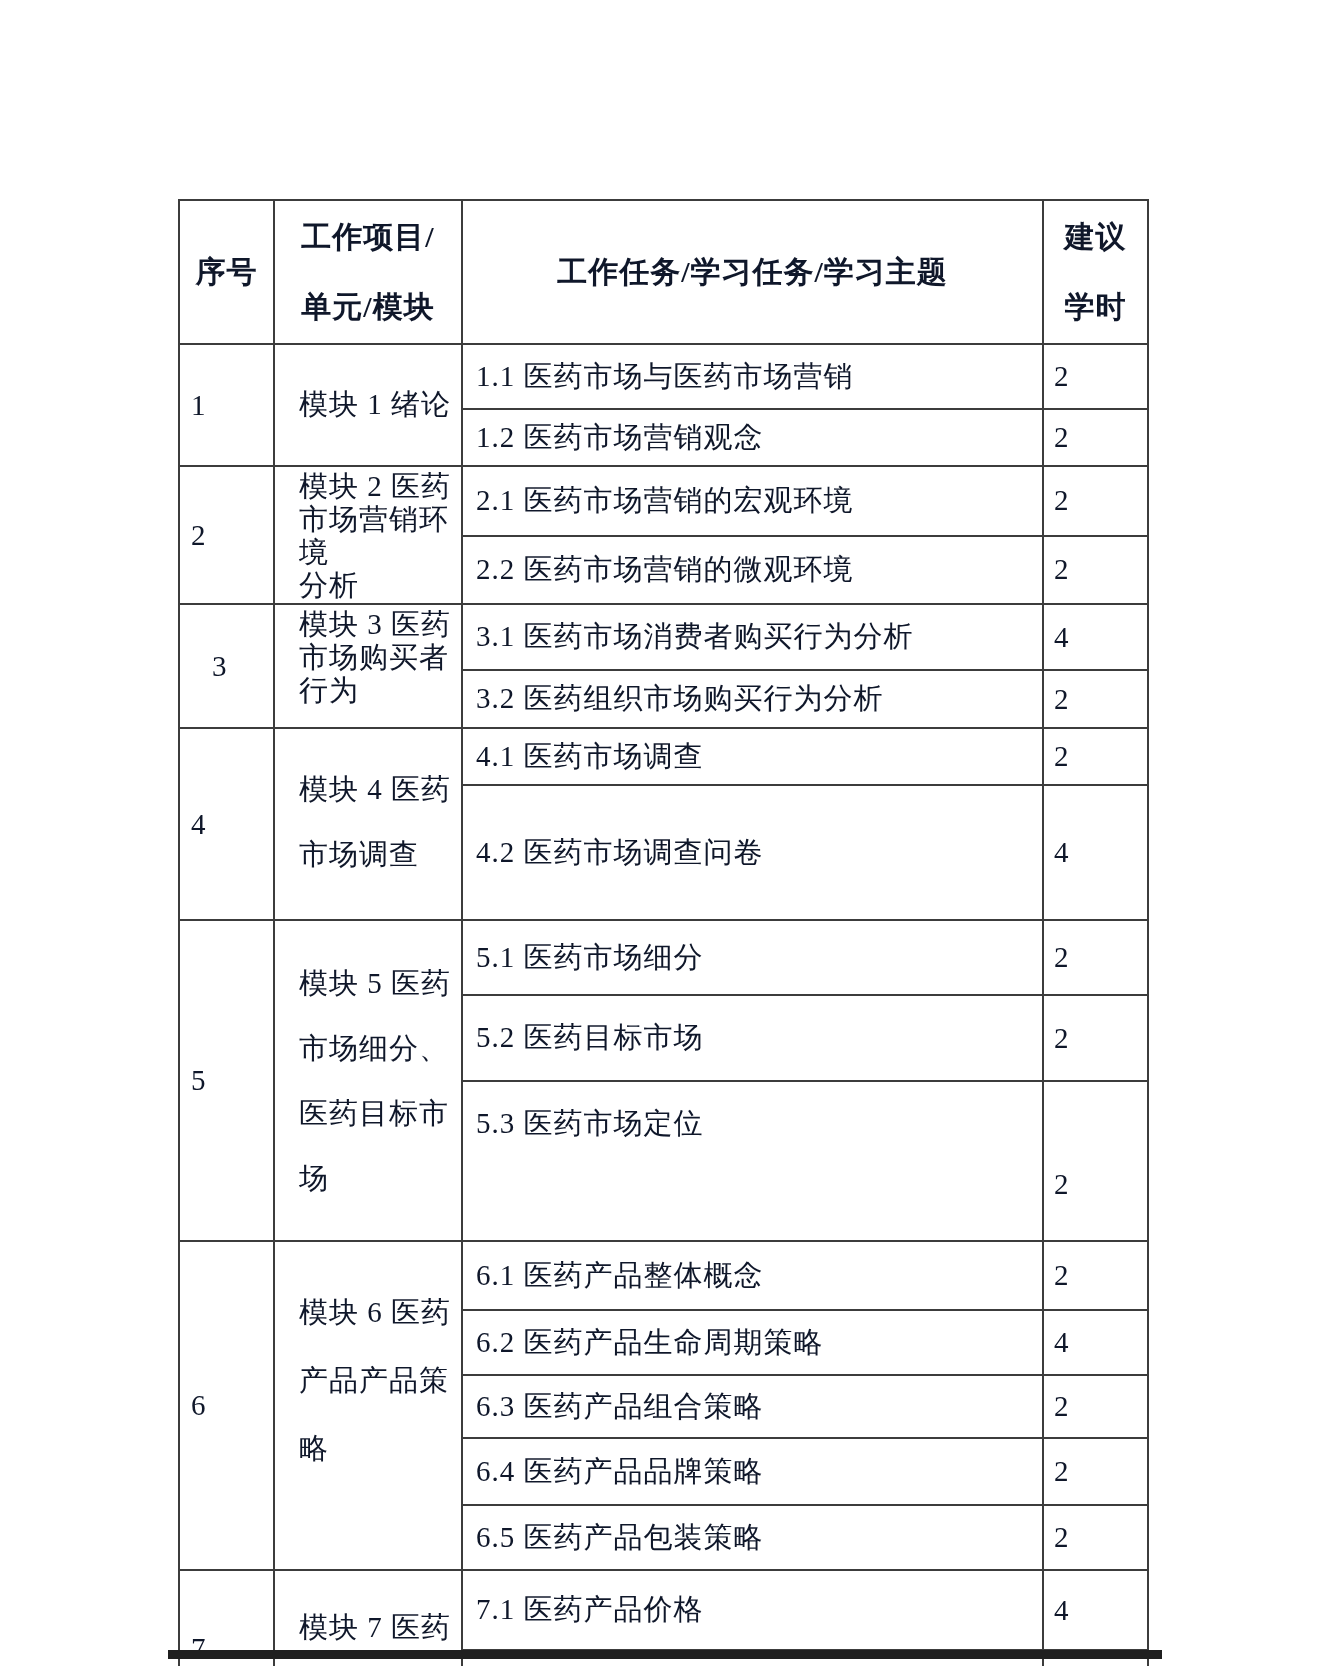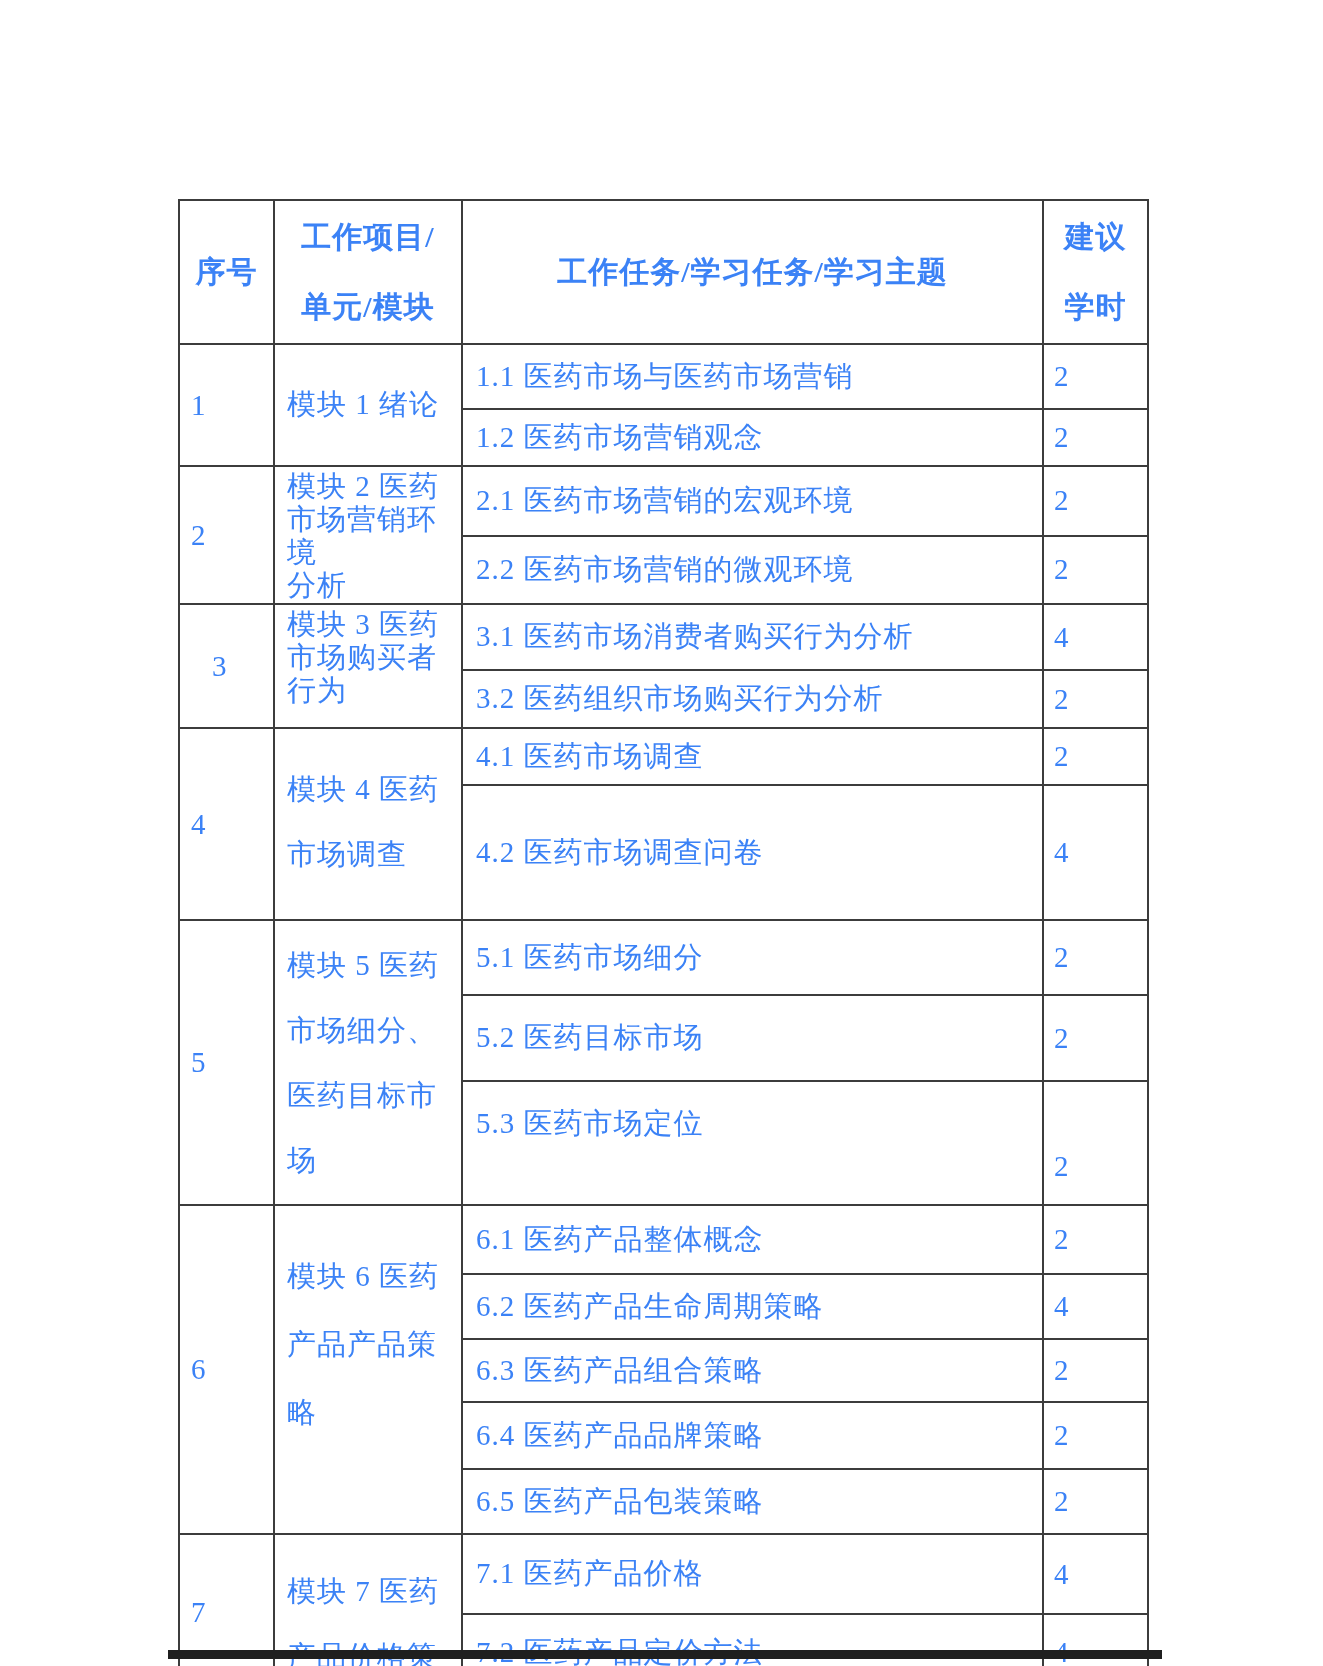--- a/index.html
+++ b/index.html
@@ -13,36 +13,36 @@
   }
   table.sched{
     position:absolute;left:178px;top:199px;
     width:969px;
     border-collapse:collapse;
     table-layout:fixed;
   }
   .sched td,.sched th{
     border:2px solid #3c3c3c;
     font-size:29px;
-    color:#3b82f6;
+    color:#0f172a;
     overflow:hidden;
     font-weight:normal;
     box-sizing:border-box;
   }
   .sched th{
     font-weight:700;
     font-size:30px;
     text-align:center;
     vertical-align:middle;
     letter-spacing:1px;
   }
   .two-line div{line-height:70px;}
   .c-seq{text-align:left;padding-left:11px;vertical-align:middle;}
   .c-seq.indent{padding-left:32px;}
-  .c-mod{text-align:left;padding-left:12px;vertical-align:middle;letter-spacing:1px;}
+  .c-mod{text-align:left;padding-left:24px;vertical-align:middle;letter-spacing:1px;}
   .c-mod.tight{vertical-align:top;padding-top:3px;}
   .c-mod.tight div{line-height:33px;}
   .c-mod.loose div{line-height:65px;}
   .c-mod.pt30{vertical-align:top;padding-top:28px;}
   .c-mod.pt38{vertical-align:top;padding-top:36px;}
   .c-mod.pt38 div{line-height:68px;}
   .c-mod.pt26{vertical-align:top;padding-top:24px;}
   .c-task{text-align:left;padding-left:13px;vertical-align:middle;letter-spacing:1px;}
   .c-task.top{vertical-align:top;padding-top:22px;}
   .c-hrs{text-align:left;padding-left:10px;vertical-align:middle;}
@@ -145,21 +145,21 @@
         <div>市场细分、</div>
         <div>医药目标市场</div>
       </td>
       <td class="c-task">5.1 医药市场细分</td>
       <td class="c-hrs">2</td>
     </tr>
     <tr style="height:86px">
       <td class="c-task">5.2 医药目标市场</td>
       <td class="c-hrs">2</td>
     </tr>
-    <tr style="height:124px">
+    <tr style="height:160px">
       <td class="c-task top">5.3 医药市场定位</td>
       <td class="c-hrs low">2</td>
     </tr>
 
     <tr style="height:69px">
       <td class="c-seq" rowspan="5">6</td>
       <td class="c-mod loose pt38" rowspan="5">
         <div>模块 6 医药</div>
         <div>产品产品策</div>
         <div>略</div>

